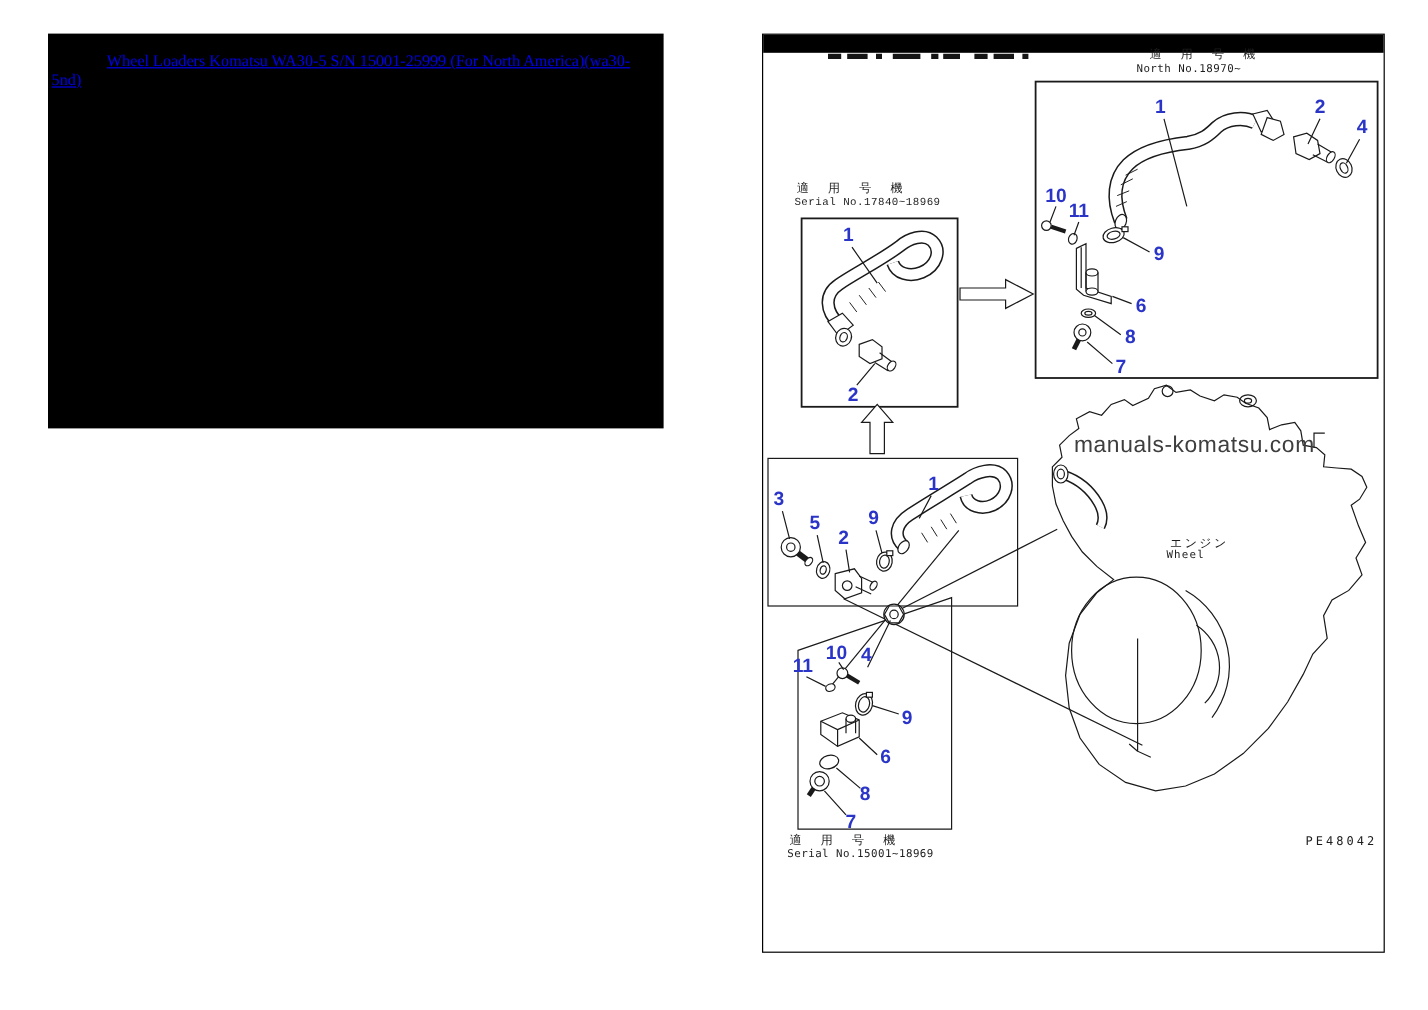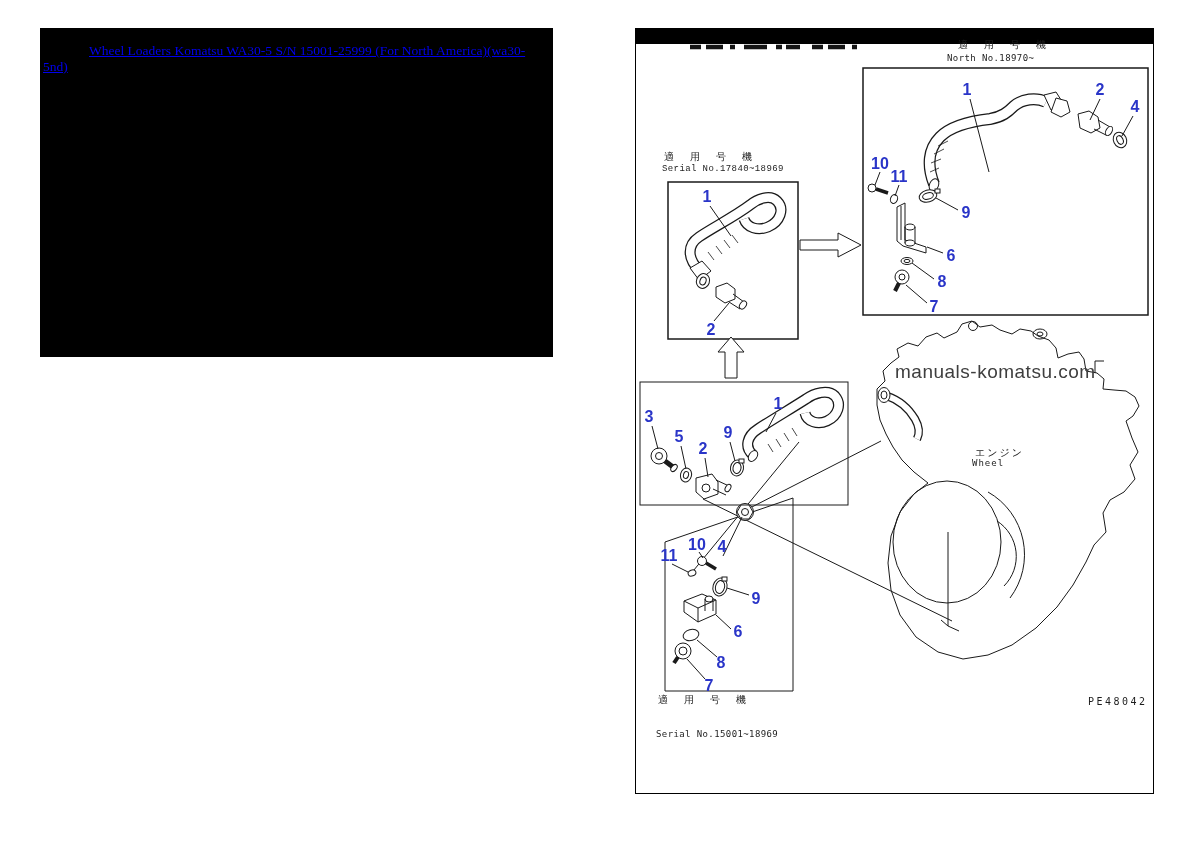--- a/index.html
+++ b/index.html
@@ -197,21 +197,21 @@
   </g>
 </svg>
 
 <div class="abs mono jp" style="left:958px;top:38px;">適 用 号 機</div>
 <div class="abs mono ser" style="left:947px;top:53px;">North No.18970~</div>
 
 <div class="abs mono jp" style="left:664px;top:150px;">適 用 号 機</div>
 <div class="abs mono ser" style="left:662px;top:164px;font-family:Liberation Mono, monospace;">Serial No.17840~18969</div>
 
 <div class="abs mono jp" style="left:658px;top:693px;">適 用 号 機</div>
-<div class="abs mono ser" style="left:656px;top:729px;">Serial No.15001~18969</div>
+<div class="abs mono ser" style="left:656px;top:707px;">Serial No.15001~18969</div>
 
 <div class="abs mono eng-jp" style="left:975px;top:446px;">エンジン</div>
 <div class="abs mono eng-en" style="left:972px;top:458px;">Wheel</div>
 
 <div class="abs watermark" style="left:884px;top:361px;margin-left:11px;">manuals-komatsu.com</div>
 
 <div class="abs mono dwg" style="left:1088px;top:696px;">PE48042</div>
 
 <div class="abs" style="left:0;top:0;">
     <div class="callout" style="left: 967px; top: 90px; color: rgb(42, 53, 200);">1</div>

